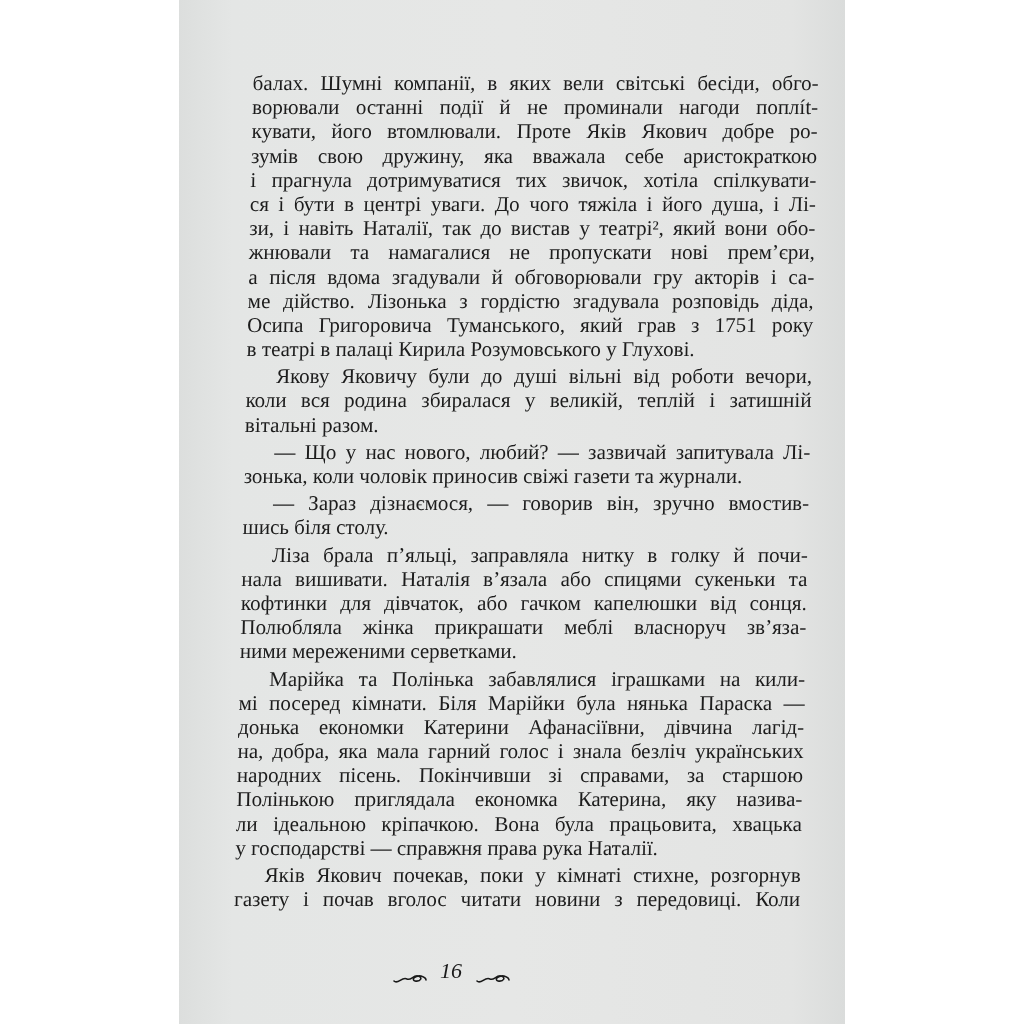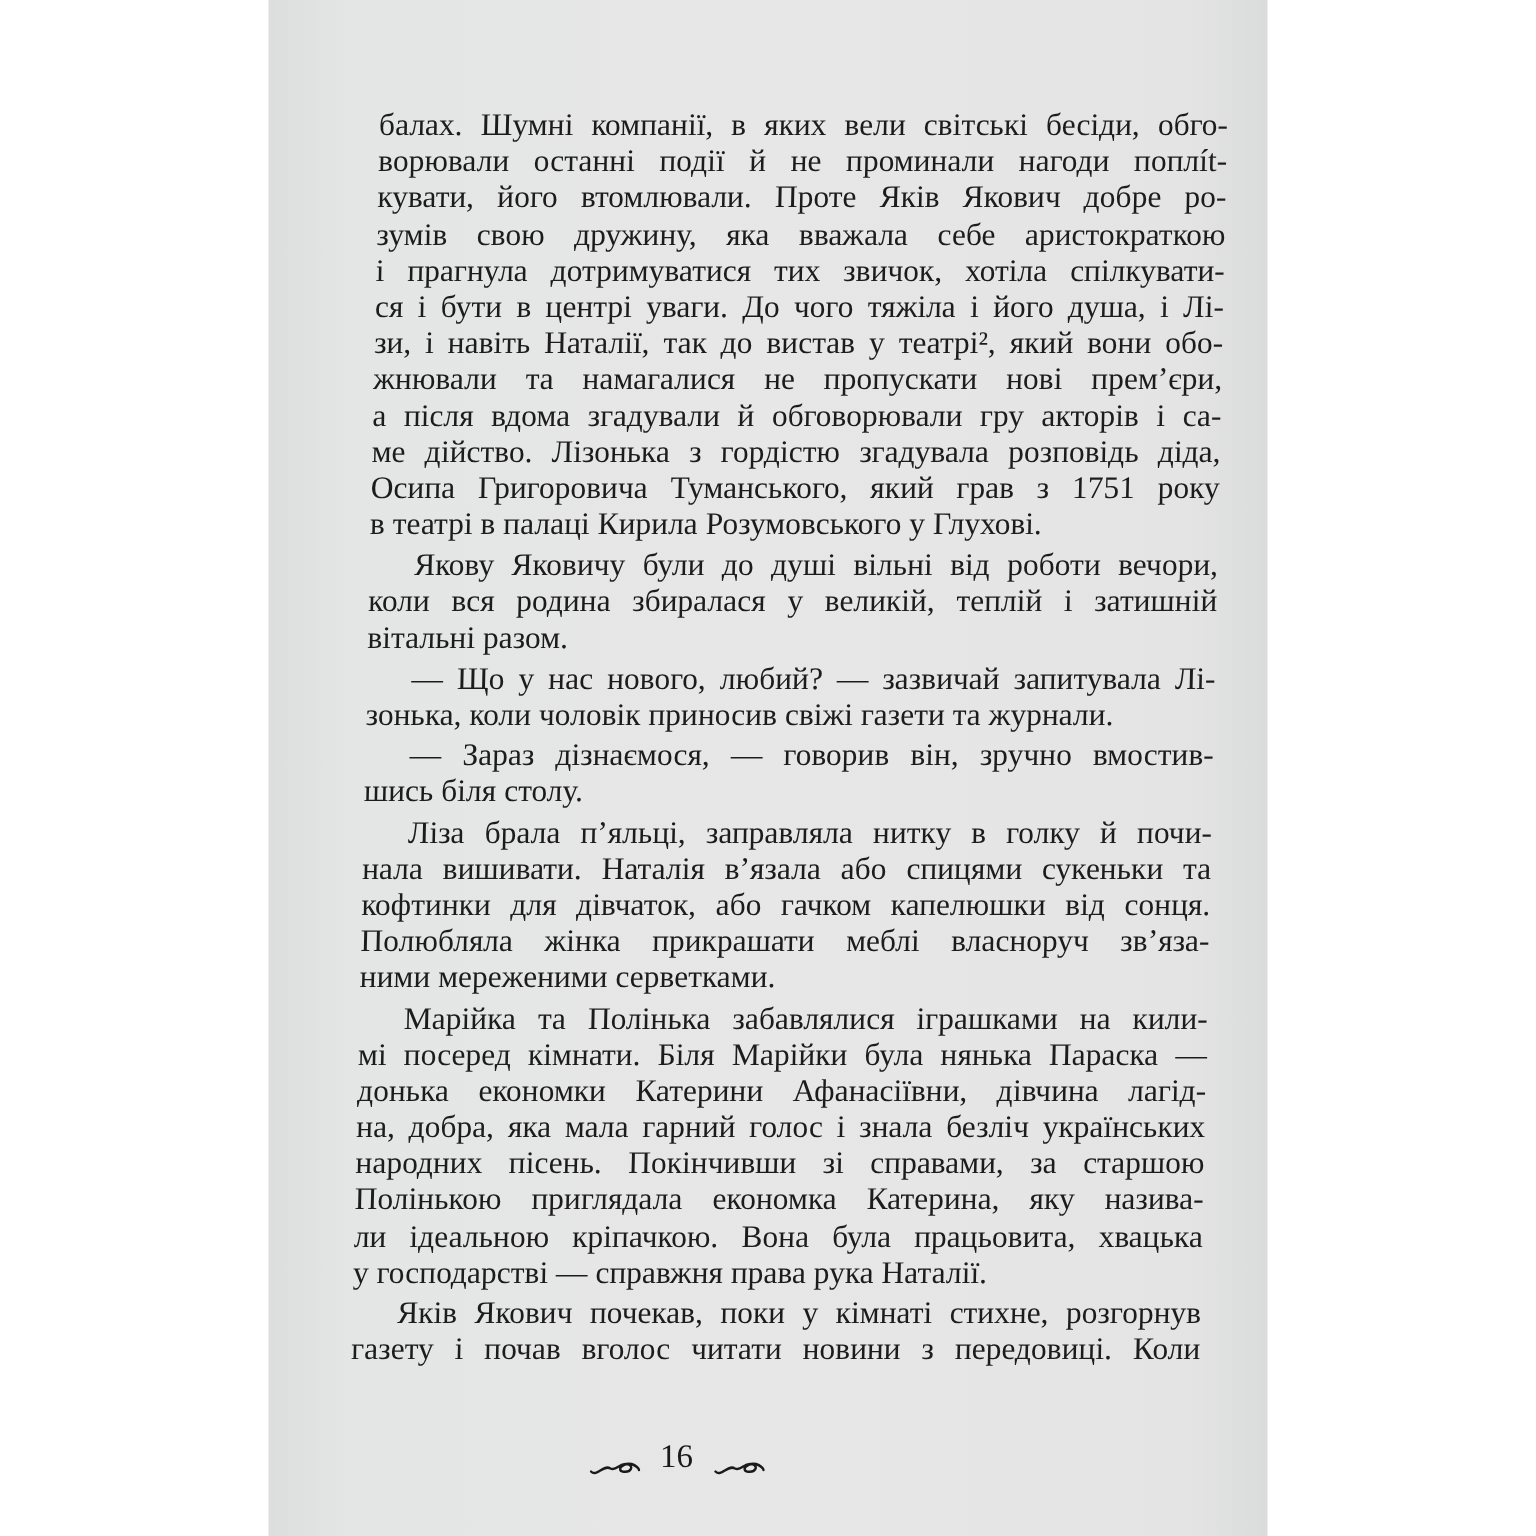--- a/index.html
+++ b/index.html
@@ -47,20 +47,21 @@
     .para-gap {
       margin-top: 3px;
     }
     .folio {
       position: absolute;
       left: 0;
       width: 544px;
       top: 958px;
       text-align: center;
       font-family: "Liberation Serif", "DejaVu Serif", serif;
+      font-style: italic;
       font-size: 22px;
       color: #1a1a1a;
     }
     .flourish {
       display: inline-block;
       width: 34px;
       height: 14px;
       vertical-align: middle;
       margin: 0 8px;
     }

